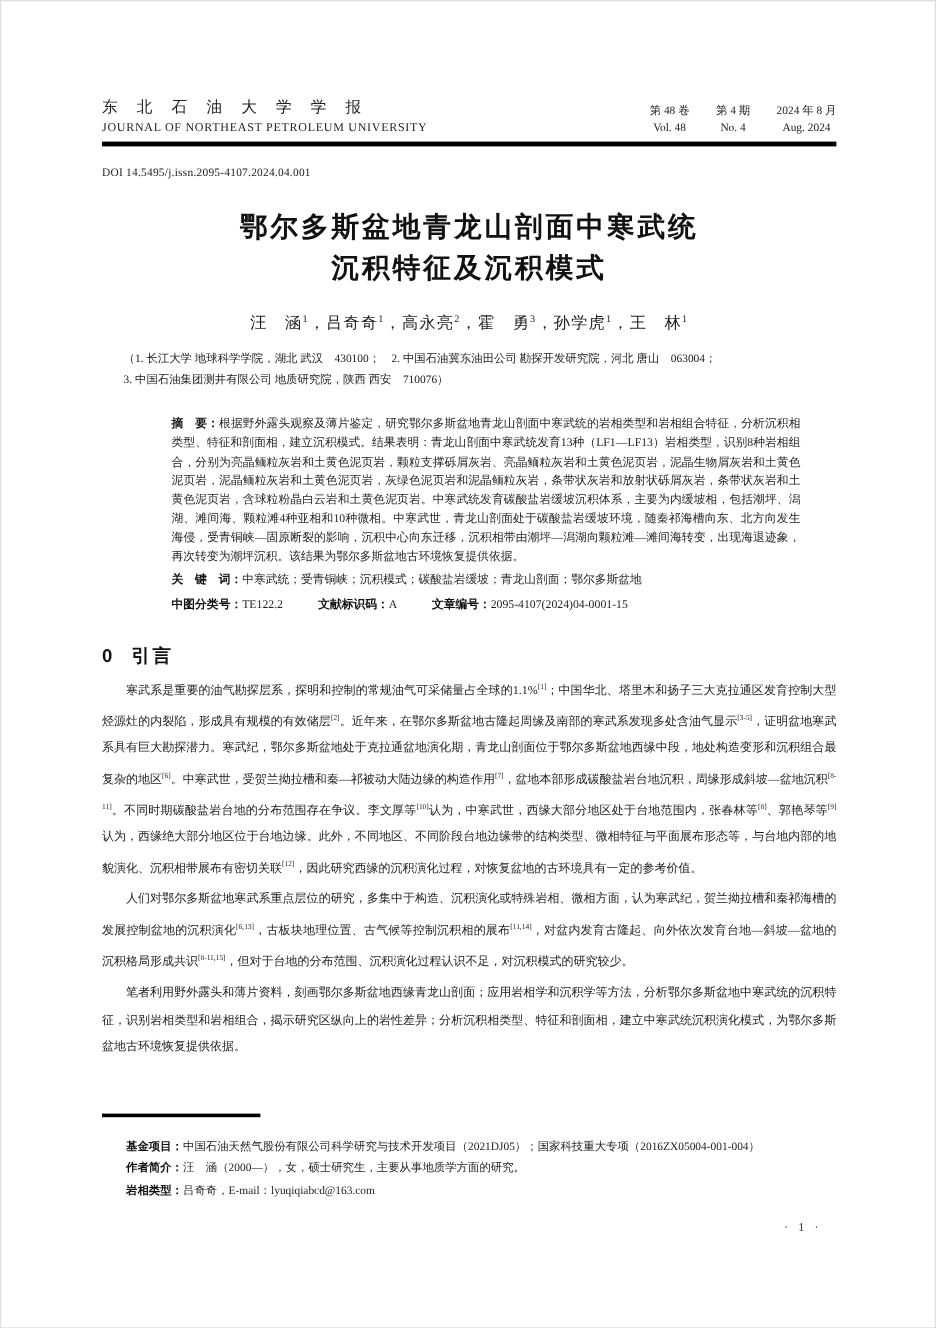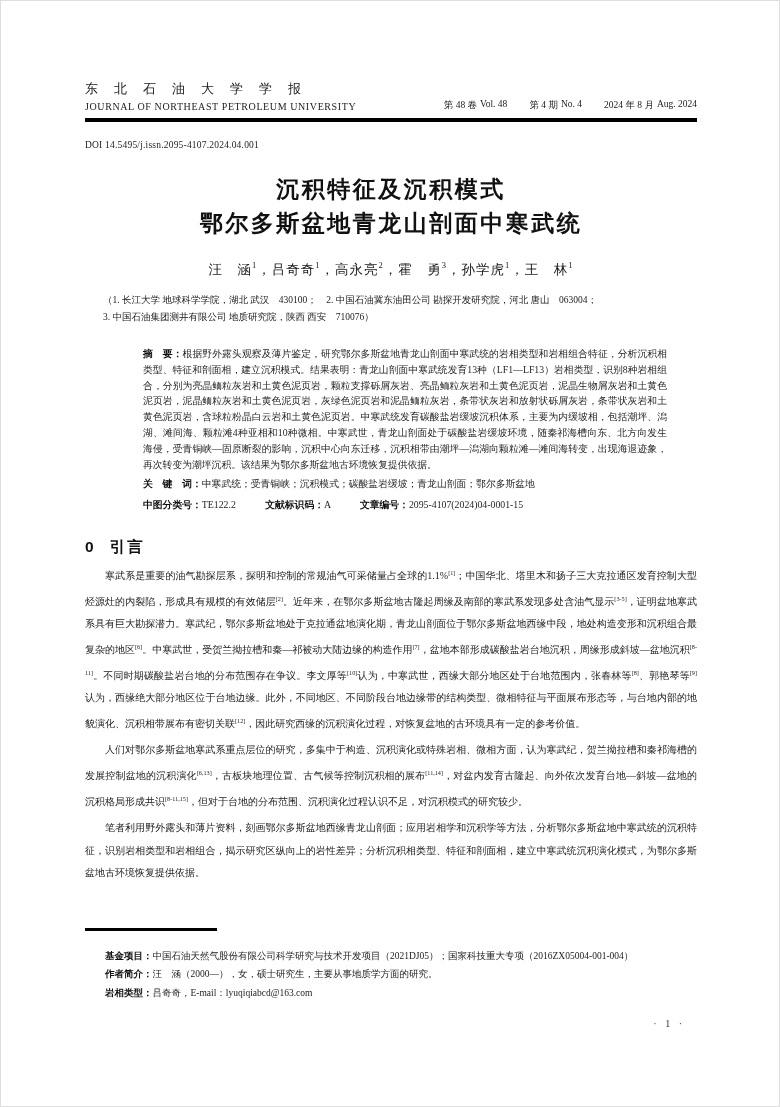--- a/index.html
+++ b/index.html
@@ -19,21 +19,21 @@
   .hdr-left{}
   .jname-cn{
     font-size:13px;letter-spacing:16px;white-space:nowrap;
     font-family:"Liberation Serif","DejaVu Serif",serif;color:#222;
   }
   .jname-en{
     font-size:10px;letter-spacing:0.6px;margin-top:3px;color:#222;
     font-family:"Liberation Serif","DejaVu Serif",serif;
   }
   .hdr-right{display:flex;gap:22px;text-align:center;}
-  .hdr-col{display:flex;flex-direction:row;gap:3px;}
+  .hdr-col{display:flex;flex-direction:column;gap:3px;}
   .hdr-cn{font-size:9.5px;color:#222;white-space:nowrap;}
   .hdr-en{font-size:9.5px;color:#222;white-space:nowrap;}
   .hdr-rule{height:3.5px;background:#000;margin-top:6px;}
   
   .doi{font-size:9.5px;margin-top:18px;color:#222;letter-spacing:0.2px;}
   
   .title{
     text-align:center;font-weight:bold;font-size:23px;line-height:34px;
     letter-spacing:2.5px;margin-top:22px;color:#111;
     font-family:"Liberation Sans","DejaVu Sans",sans-serif;
@@ -100,22 +100,22 @@
           <span class="hdr-cn">2024 年 8 月</span>
           <span class="hdr-en">Aug. 2024</span>
         </div>
       </div>
     </div>
     <div class="hdr-rule"></div>
 
     <div class="doi">DOI 14.5495/j.issn.2095-4107.2024.04.001</div>
 
     <div class="title">
+      <div>鄂尔多斯盆地青龙山剖面中寒武统</div>
       <div>沉积特征及沉积模式</div>
-      <div>鄂尔多斯盆地青龙山剖面中寒武统</div>
     </div>
 
     <div class="authors"><span>汪　涵</span><sup>1</sup><span>，吕奇奇</span><sup>1</sup><span>，高永亮</span><sup>2</sup><span>，霍　勇</span><sup>3</sup><span>，孙学虎</span><sup>1</sup><span>，王　林</span><sup>1</sup></div>
 
     <div class="affil">
       <div>（1. 长江大学 地球科学学院，湖北 武汉　430100；　2. 中国石油冀东油田公司 勘探开发研究院，河北 唐山　063004；</div>
       <div>3. 中国石油集团测井有限公司 地质研究院，陕西 西安　710076）</div>
     </div>
 
     <div class="abs-block">

